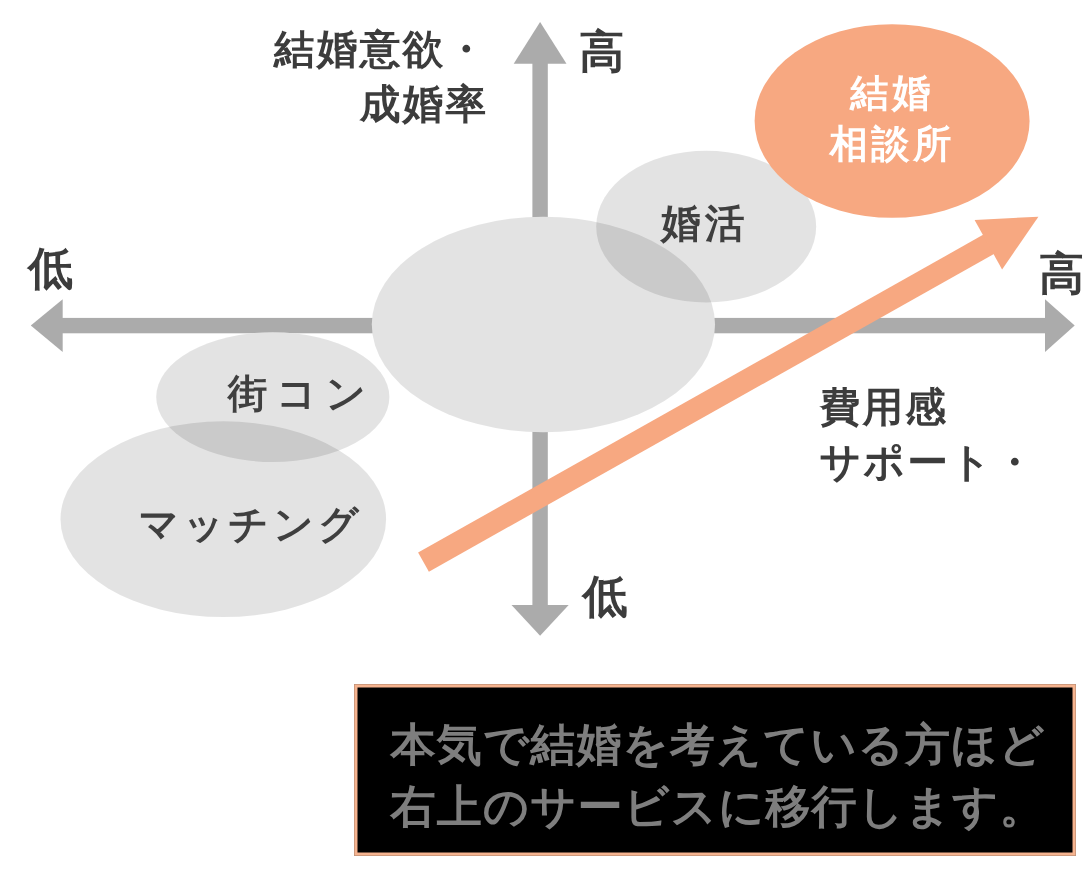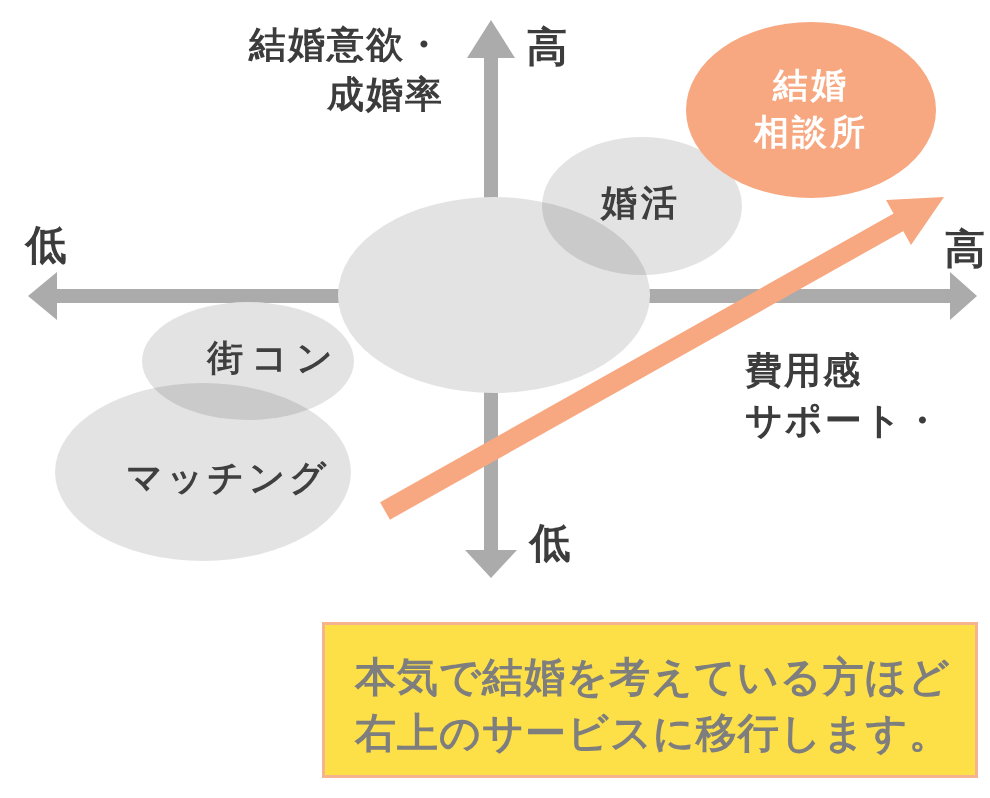--- a/index.html
+++ b/index.html
@@ -31,21 +31,21 @@
   .bubble-label.big{font-size:36px;line-height:50px;letter-spacing:4px;text-align:right;}
   .bubble-label.orange-text{
     color:#ffffff;font-weight:bold;
     font-size:35px;line-height:47px;letter-spacing:3px;
   }
   .callout{
     position:absolute;
     left:322px;top:622px;
     width:656px;height:156px;
     box-sizing:border-box;
-    background:#fde047;
+    background:#000000;
     border:3px solid #F5B38F;
   }
   .callout-text{
     padding:24px 0 0 30px;
     font-size:41px;
     line-height:56px;
     font-weight:bold;
     color:#7E7E7E;
     letter-spacing:1px;
     white-space:nowrap;

